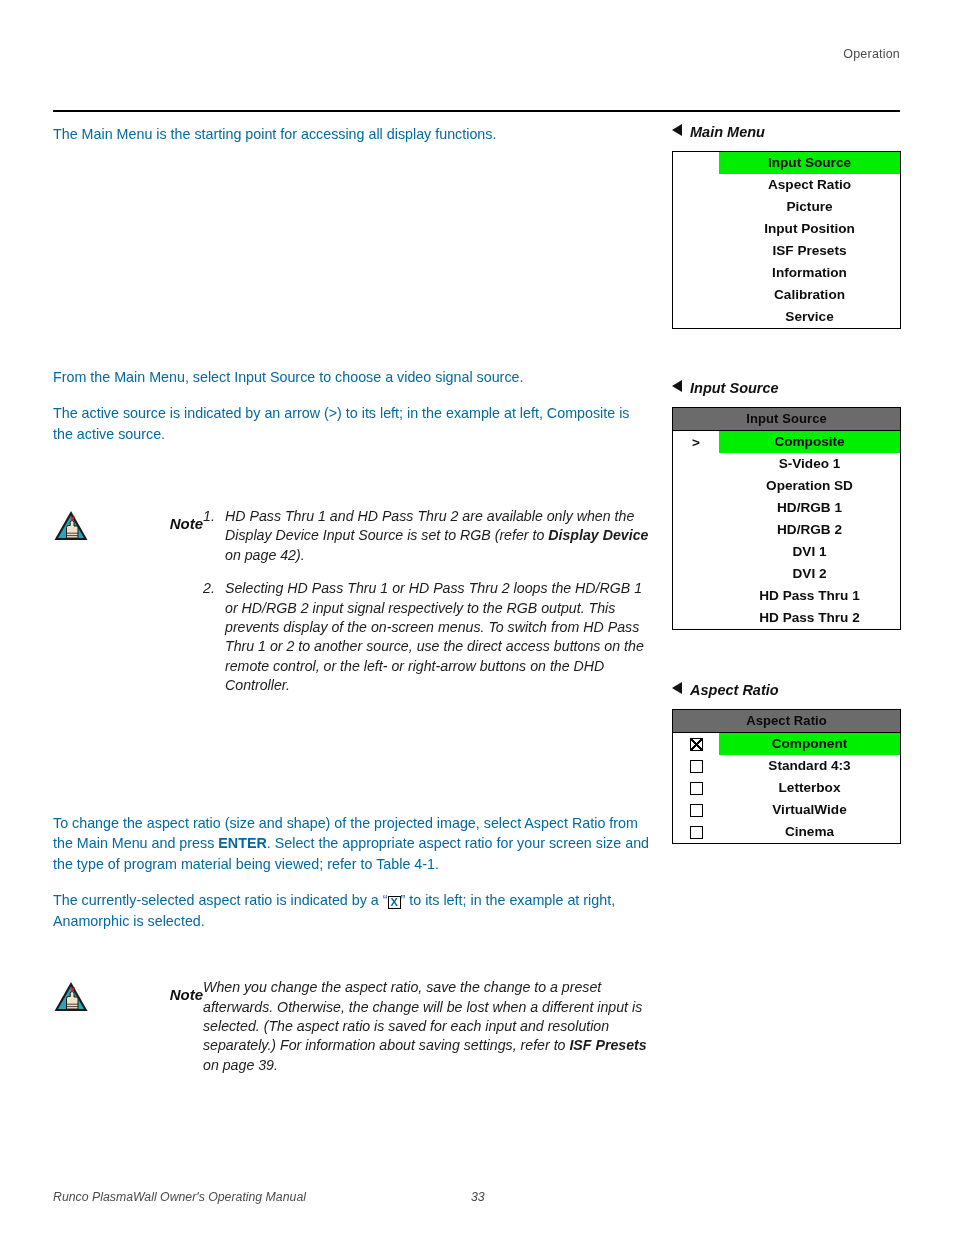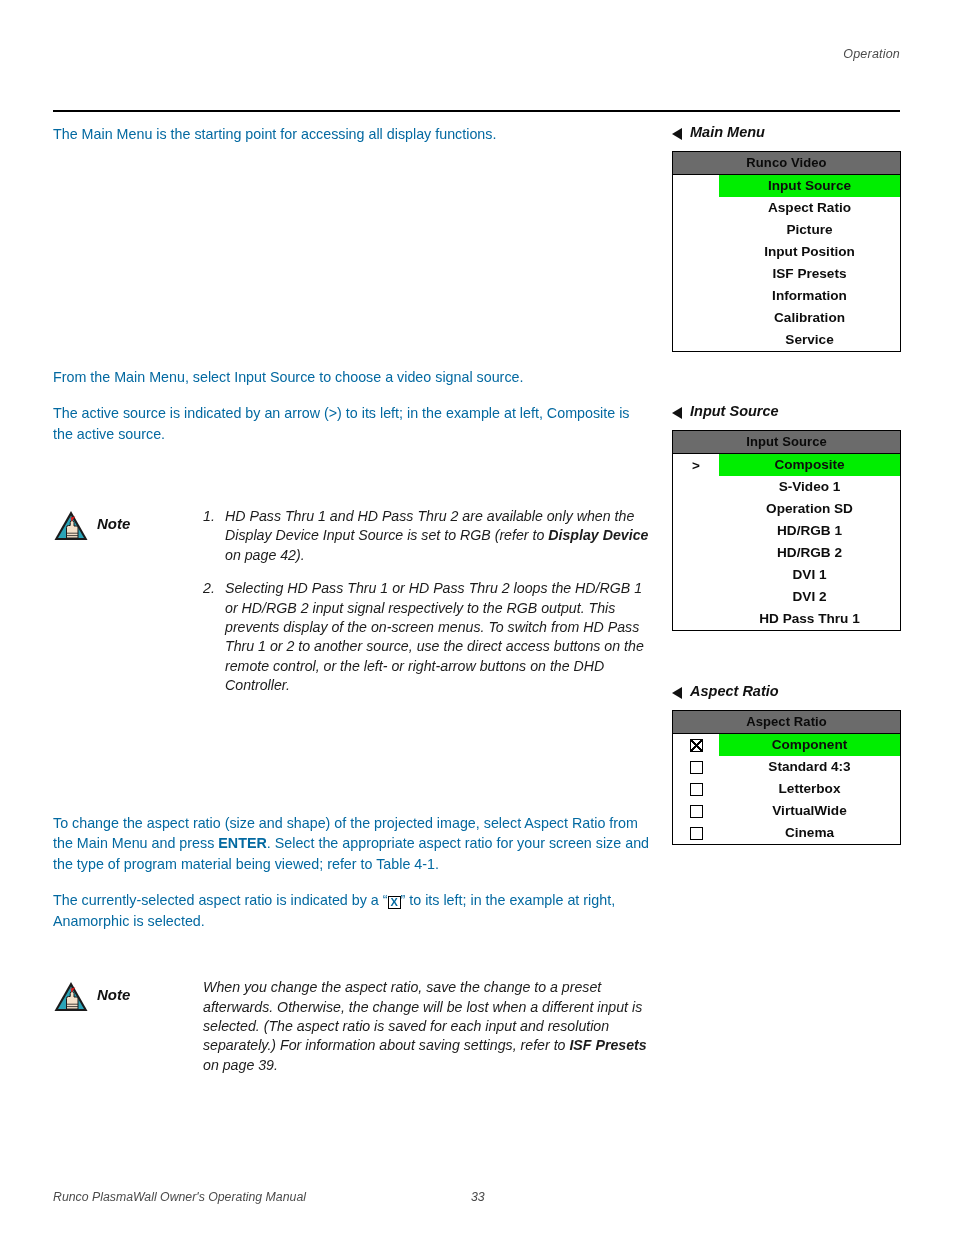--- a/index.html
+++ b/index.html
@@ -18,21 +18,20 @@
 
   
   .page-header {
     position: absolute;
     top: 44px;
     left: 53px;
     right: 54px;
     text-align: right;
   }
   .page-header .hdr-text {
-    font-style: italic;
     font-size: 12.5px;
     color: #4a4a4a;
     letter-spacing: 0.2px;
   }
   .header-rule {
     position: absolute;
     top: 110px;
     left: 53px;
     width: 847px;
     height: 2.4px;
@@ -88,20 +87,21 @@
     position: relative;
     display: flex;
     align-items: flex-start;
   }
   .note-marker {
     width: 150px;
     flex: 0 0 150px;
     display: flex;
     align-items: flex-start;
     padding-top: 2px;
+    justify-content: space-between;
   }
   .note-icon {
     width: 36px;
     height: 33px;
     flex: 0 0 36px;
     margin-right: 8px;
   }
   .note-label {
     font-style: italic;
     font-weight: bold;
@@ -131,21 +131,21 @@
     position: absolute;
     left: 0;
     top: 0;
   }
   .note-body b { font-weight: bold; font-style: italic; }
   .note-body p { margin: 0; }
 
   
   .side-head {
     display: flex;
-    align-items: flex-end;
+    align-items: flex-start;
     margin-bottom: 11px;
   }
   .side-head .tri {
     width: 0;
     height: 0;
     border-top: 6px solid transparent;
     border-bottom: 6px solid transparent;
     border-right: 10px solid #111;
     margin-right: 8px;
   }
@@ -322,21 +322,20 @@
 
   </div>
 
   <div class="col-right">
 
     <div class="side-head">
       <span class="tri"></span>
       <span class="sh-text">Main Menu</span>
     </div>
     <div class="osd">
-      <div class="osd-title">Runco Video</div>
       <div class="osd-row selected">
         <span class="gutter"></span>
         <span class="lbl">Input Source</span>
       </div>
       <div class="osd-row">
         <span class="gutter"></span>
         <span class="lbl">Aspect Ratio</span>
       </div>
       <div class="osd-row">
         <span class="gutter"></span>
@@ -396,20 +395,24 @@
         <span class="gutter"></span>
         <span class="lbl">DVI 1</span>
       </div>
       <div class="osd-row">
         <span class="gutter"></span>
         <span class="lbl">DVI 2</span>
       </div>
       <div class="osd-row">
         <span class="gutter"></span>
         <span class="lbl">HD Pass Thru 1</span>
+      </div>
+      <div class="osd-row">
+        <span class="gutter"></span>
+        <span class="lbl">HD Pass Thru 2</span>
       </div>
     </div>
 
     <div style="height:25px"></div>
 
     <div class="side-head">
       <span class="tri"></span>
       <span class="sh-text">Aspect Ratio</span>
     </div>
     <div class="osd">

